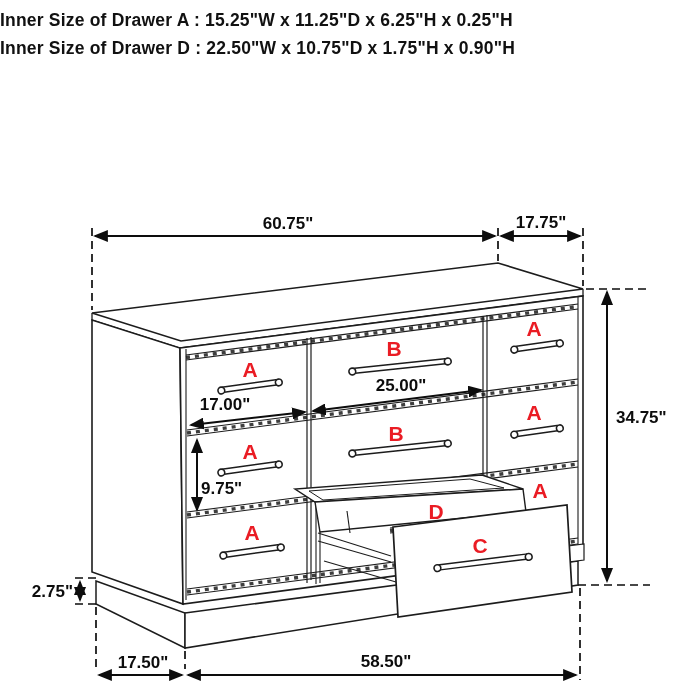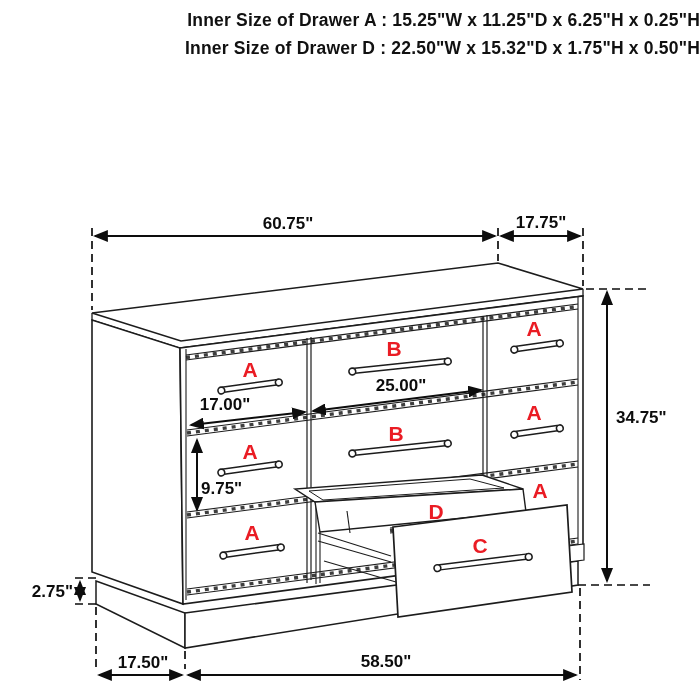--- a/index.html
+++ b/index.html
@@ -1,37 +1,37 @@
 <!DOCTYPE html>
 <html><head>
 <meta charset="utf-8">
 <style>
   html,body{margin:0;padding:0;background:#ffffff;}
   .page{position:relative;width:700px;height:700px;background:#fff;overflow:hidden;
         font-family:"Liberation Sans",sans-serif;}
-  .size-list{position:absolute;top:6px;left:0;width:700px;text-align:right;}
+  .size-list{position:absolute;top:6px;left:0;width:700px;text-align:left;}
   .size-line{font-weight:bold;font-size:17.5px;line-height:28px;color:#111;
              letter-spacing:0.2px;white-space:pre;}
   svg.diagram{position:absolute;left:0;top:0;}
   .ln{stroke:#1c1c1c;fill:none;}
   .face{fill:#ffffff;stroke:#1c1c1c;}
   .hatch{stroke:#1c1c1c;stroke-width:3.4;stroke-dasharray:4 5;fill:none;opacity:.85;}
   .dimline{stroke:#0d0d0d;stroke-width:2;fill:none;}
   .dash{stroke:#0d0d0d;stroke-width:1.7;stroke-dasharray:8 5;fill:none;}
   .dim-text{font-family:"Liberation Sans",sans-serif;font-weight:bold;font-size:17px;fill:#0d0d0d;}
   .drawer-letter{font-family:"Liberation Sans",sans-serif;font-weight:bold;font-size:21px;}
 </style>
 </head>
 <body>
 
 <div class="page">
 
   <div class="size-list">
     <div class="size-line">Inner Size of Drawer A : 15.25"W x 11.25"D x 6.25"H x 0.25"H</div>
-    <div class="size-line">Inner Size of Drawer D : 22.50"W x 15.32"D x 1.75"H x 0.50"H</div>
+    <div class="size-line">Inner Size of Drawer D : 22.50"W x 10.75"D x 1.75"H x 0.90"H</div>
   </div>
 
   <svg class="diagram" width="700" height="700" viewBox="0 0 700 700">
     <defs>
       <marker id="arr" viewBox="0 0 10 8" refX="8.6" refY="4" markerWidth="7.5" markerHeight="6" orient="auto-start-reverse">
         <path d="M0,0 L10,4 L0,8 Z" fill="#0d0d0d"></path>
       </marker>
     </defs>
 
     <g>

